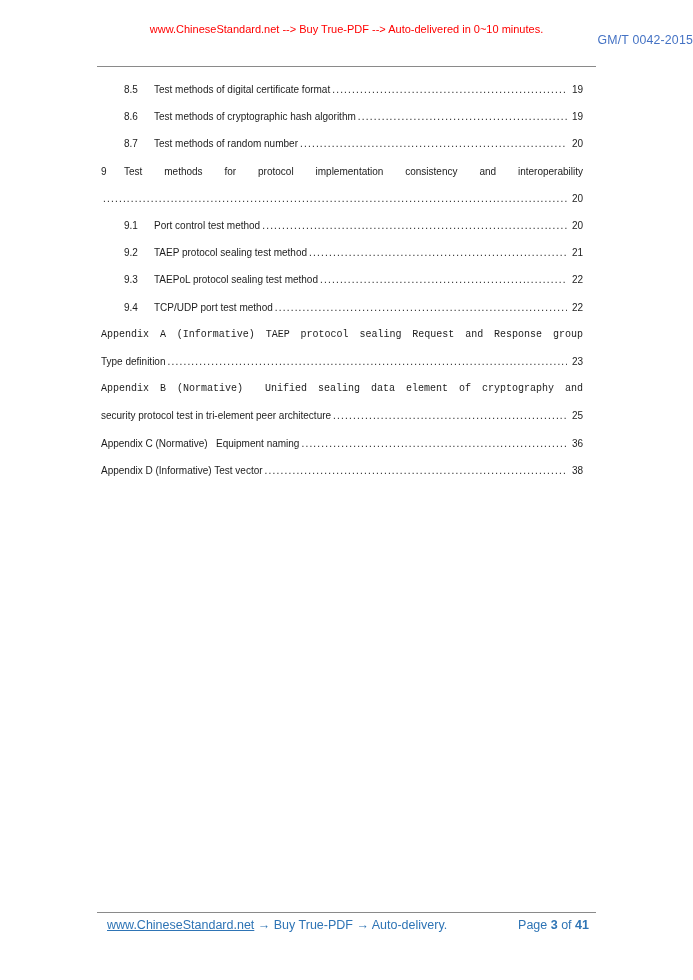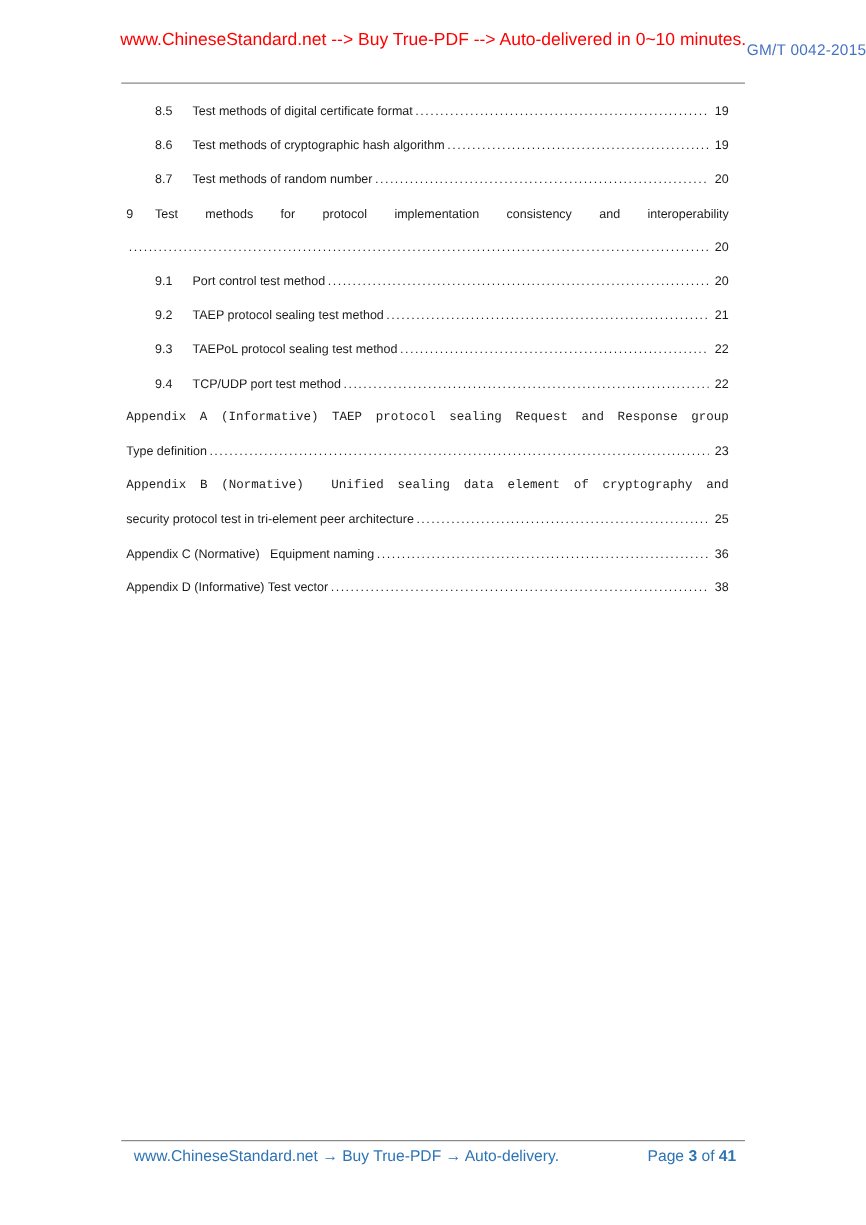--- a/index.html
+++ b/index.html
@@ -15,21 +15,21 @@
 
   
   .doc-number {
     position: absolute; top: 33px; left: 0; width: 100%;
     text-align: right; color: var(--doc_blue, #4472c4);
     font-size: 12.3px; z-index: 1; letter-spacing: 0.2px;
   }
   .header-promo {
     position: absolute; top: 23px; left: 0; width: 100%;
     text-align: center; color: var(--promo_red, #ff0000);
-    font-size: 14px; z-index: 2;
+    font-size: 11px; z-index: 2;
   }
   .rule {
     position: absolute; left: 97px; width: 499px; height: 0;
     border-top: 1px solid #8a8a8a;
   }
   .rule.top { top: 66px; }
   .rule.bottom { top: 912px; }
 
   
   .toc {
@@ -57,21 +57,21 @@
   .pg { flex: none; text-align: right; min-width: 14px; }
 
   
   .footer {
     position: absolute; top: 918px; left: 107px; width: 482px;
     display: flex; justify-content: space-between; align-items: baseline;
     font-size: 12.5px; color: var(--footer_blue, #2e74b5);
   }
   .footer a, .footer-link {
     color: var(--footer_blue, #2e74b5);
-    cursor: pointer;
+    text-decoration: underline; cursor: pointer;
   }
   .footer .bold { font-weight: bold; }
   .footer-left span, .footer-right span { white-space: pre; }
 </style>
 </head>
 <body>
 
 <div class="page">
 
   <div class="doc-number">GM/T 0042-2015</div>

